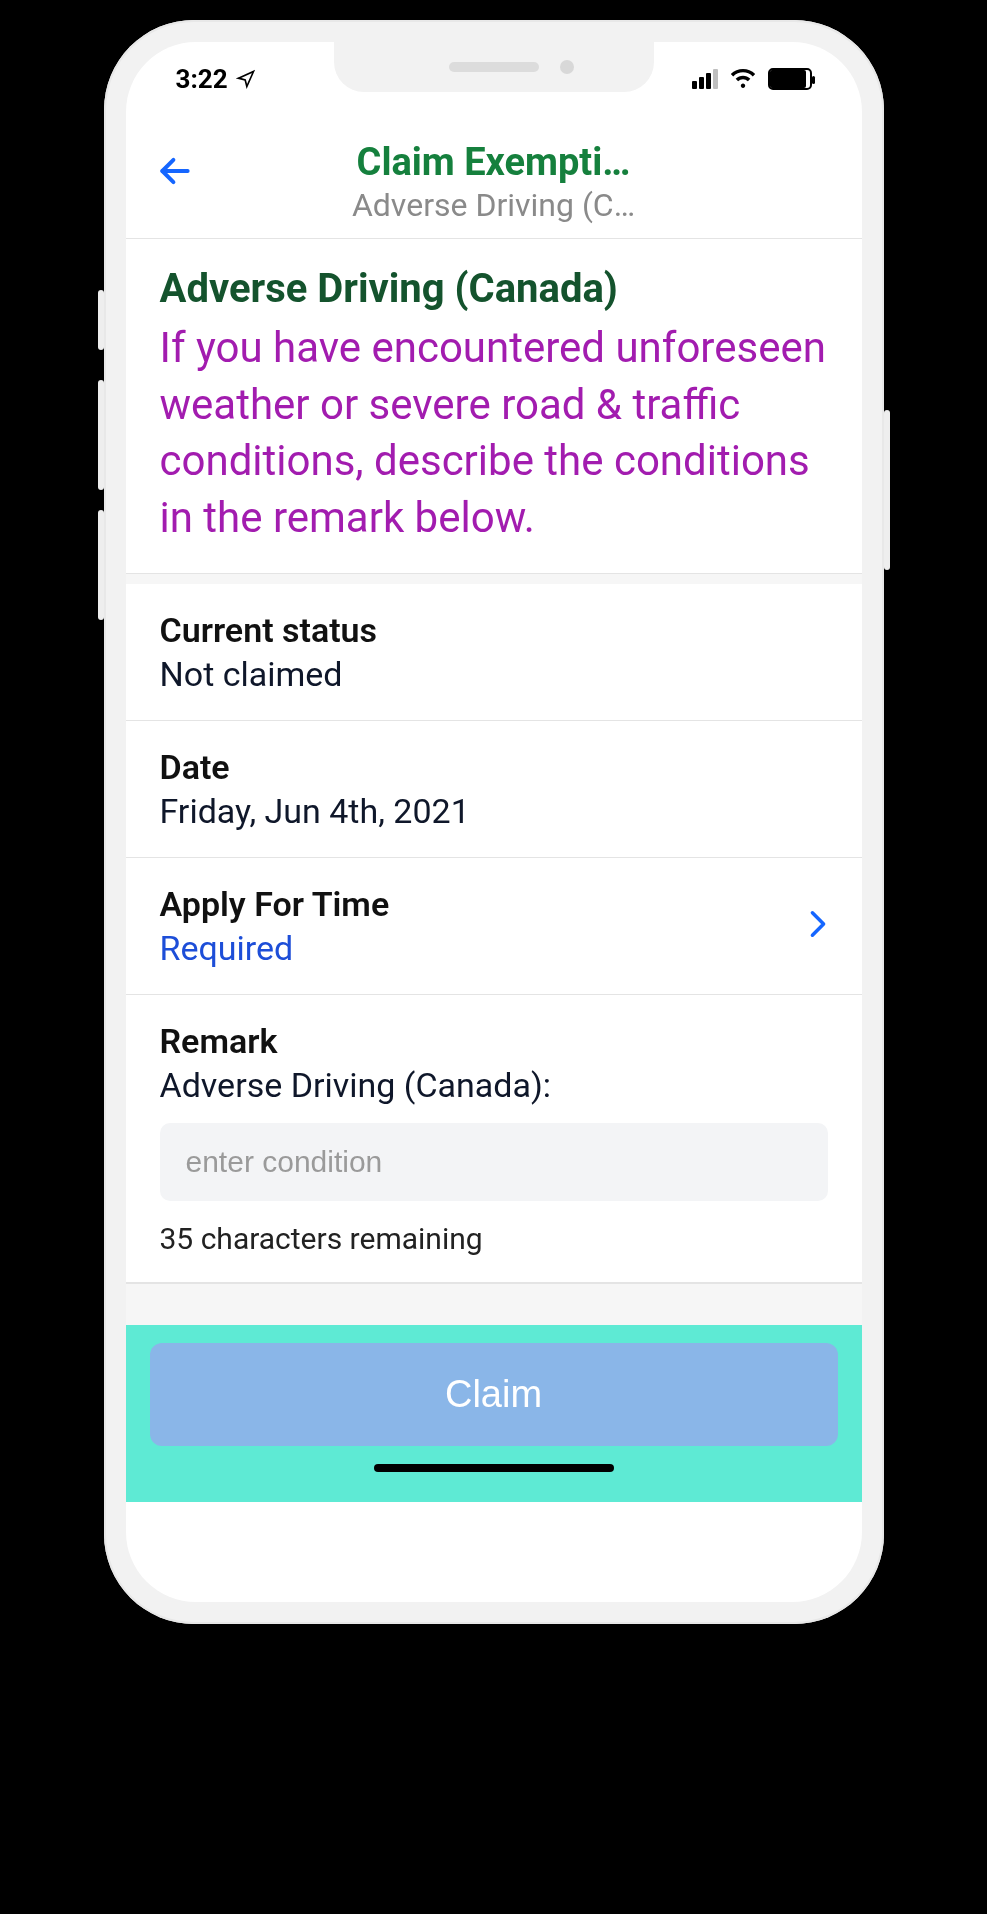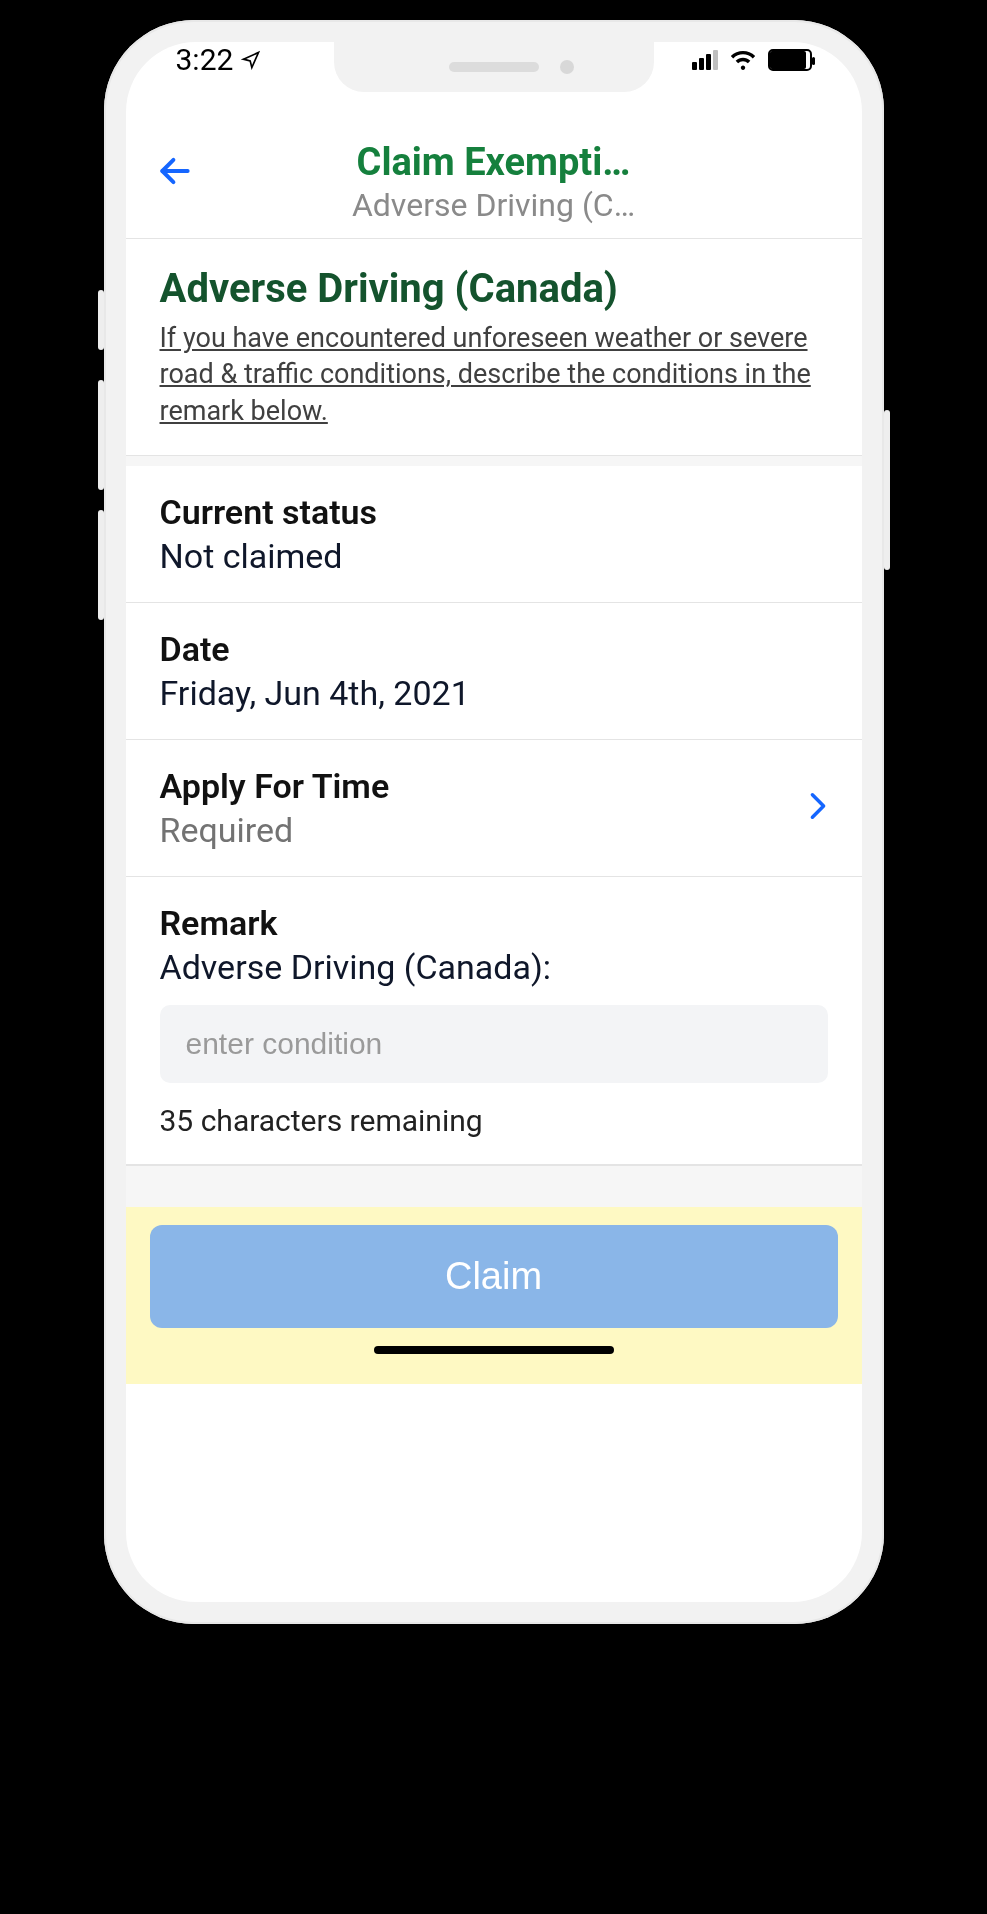--- a/index.html
+++ b/index.html
@@ -53,24 +53,24 @@
   .side-btn { position:absolute; background:#eee; border-radius:4px; }
   .side-btn.left1 { left:-6px; top:270px; width:6px; height:60px; }
   .side-btn.left2 { left:-6px; top:360px; width:6px; height:110px; }
   .side-btn.left3 { left:-6px; top:490px; width:6px; height:110px; }
   .side-btn.right1 { right:-6px; top:390px; width:6px; height:160px; }
 
   .status-bar {
     height: 80px;
     display:flex;
     justify-content: space-between;
-    align-items: flex-start;
+    align-items: center;
     padding: 0 50px 6px 50px;
-    font-size: 30px;
-    font-weight: 400;
+    font-size: 26px;
+    font-weight: 700;
   }
   .status-left { display:flex; align-items:center; gap:8px; }
   .status-right { display:flex; align-items:center; gap:10px; }
   .signal-bars { display:flex; align-items:flex-end; gap:2px; }
   .signal-bars span { width:5px; background:#000; border-radius:1px; }
   .signal-bars span:nth-child(1){height:8px;}
   .signal-bars span:nth-child(2){height:12px;}
   .signal-bars span:nth-child(3){height:16px;}
   .signal-bars span:nth-child(4){height:20px; background:#bfbfbf;}
   .wifi-icon svg { width:30px; height:22px; }
@@ -122,37 +122,36 @@
     border-bottom: 1px solid #e4e4e4;
     background:#fff;
   }
   .section-title-big {
     font-size: 40px;
     font-weight: 700;
     color:#14532d;
     margin-bottom: 8px;
   }
   .section-desc {
-    font-size: 27px;
-    color:#404040;
+    font-size: 42px;
+    color:#a21caf;
     line-height: 1.35;
-    text-decoration: underline;
   }
   .row-label {
     font-size: 34px;
     font-weight: 600;
     color:#111;
   }
   .row-value {
     font-size: 34px;
     color:#0f172a;
     margin-top:4px;
   }
   .row-value.required {
-    color:#737373;
+    color:#1d4ed8;
   }
   .row {
     display:flex;
     justify-content: space-between;
     align-items:center;
   }
   .chevron { color:#1566ff; }
   .chevron svg { width:20px; height:28px; }
 
   .remark-input {
@@ -174,21 +173,21 @@
 
   .spacer-gap {
     height: 42px;
     background:#f6f6f6;
     border-top:1px solid #e4e4e4;
     border-bottom:1px solid transparent;
   }
 
   .footer {
     padding: 18px 24px 30px 24px;
-    background:#fef9c3;
+    background:#5eead4;
   }
   .claim-btn {
     width:100%;
     background:#8ab6e8;
     color:#fff;
     font-size: 38px;
     font-weight: 500;
     border:none;
     border-radius:12px;
     padding: 30px 0;

